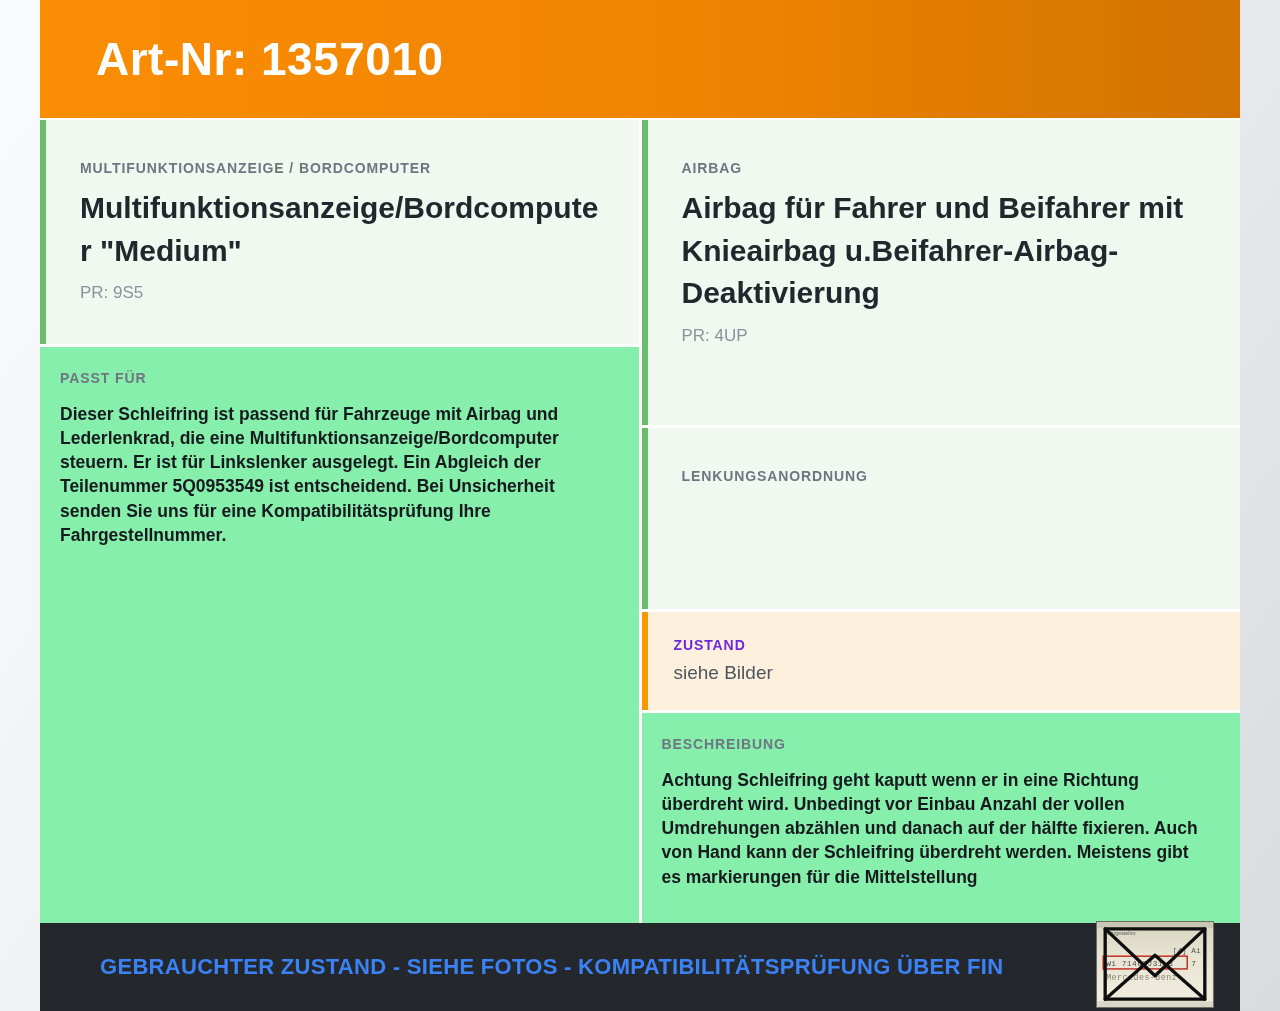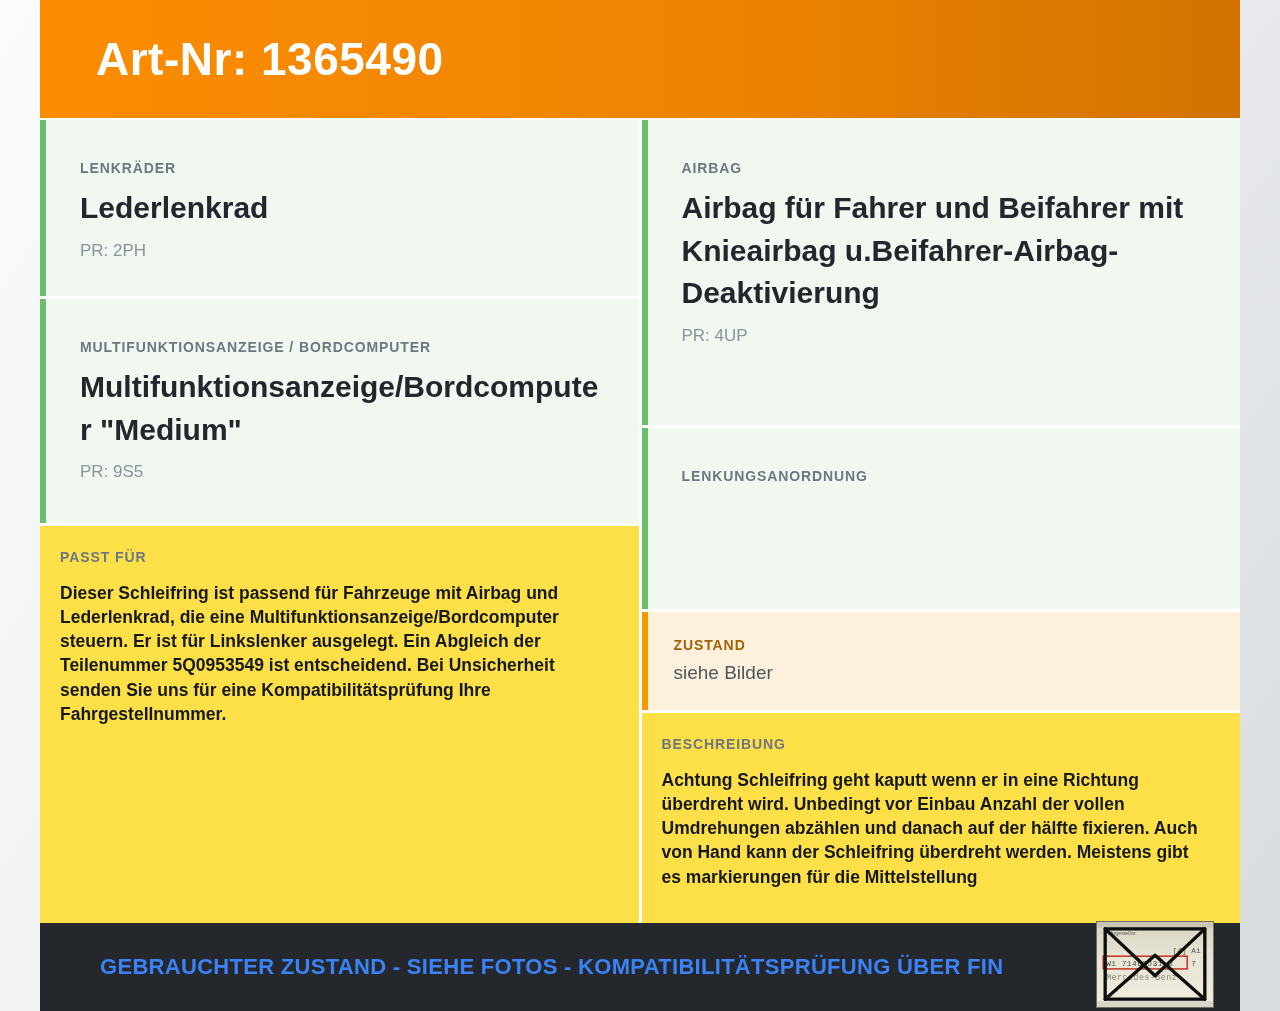--- a/index.html
+++ b/index.html
@@ -44,37 +44,37 @@
     flex-direction: column;
     gap: 3px;
   }
   .card { width: 100%; }
   .card-green {
     background: #f1f8f0;
     border-left: 6px solid #6abd6b;
     padding: 40px 34px 26px 34px;
   }
   .card-white {
-    background: #fde047;
+    background: #86efac;
     padding: 23px 30px 22px 20px;
   }
   .card-zustand {
     background: #fdf1de;
     border-left: 6px solid #fb9800;
     padding: 25px 24px 22px 26px;
   }
   .grow { flex: 1 1 auto; }
 
   .card-label {
     font-size: 14px;
     font-weight: 700;
     letter-spacing: 0.9px;
     color: #6e7781;
   }
-  .card-label.orange { color: #a16207; }
+  .card-label.orange { color: #6d28d9; }
   .card-title {
     margin-top: 11px;
     font-size: 30px;
     font-weight: 700;
     line-height: 1.42;
     color: #22272e;
     overflow-wrap: break-word;
     word-break: break-word;
   }
   .card-pr {
@@ -123,32 +123,27 @@
     background: #e6e3d2;
   }
   .vin-photo svg { display: block; width: 100%; height: 100%; }
 </style>
 </head>
 <body>
 
 <div class="page">
 
   <header class="art-header">
-    <h1>Art-Nr: 1365490</h1>
+    <h1>Art-Nr: 1357010</h1>
   </header>
 
   <div class="columns">
 
     <div class="col">
 
-      <section class="card card-green" style="min-height:176px">
-        <div class="card-label">LENKRÄDER</div>
-        <div class="card-title">Lederlenkrad</div>
-        <div class="card-pr">PR: 2PH</div>
-      </section>
 
       <section class="card card-green" style="min-height:224px">
         <div class="card-label">MULTIFUNKTIONSANZEIGE / BORDCOMPUTER</div>
         <div class="card-title">Multifunktionsanzeige/Bordcomputer "Medium"</div>
         <div class="card-pr">PR: 9S5</div>
       </section>
 
       <section class="card card-white grow">
         <div class="card-label">PASST FÜR</div>
         <div class="card-body">Dieser Schleifring ist passend für Fahrzeuge mit Airbag und Lederlenkrad, die eine Multifunktionsanzeige/Bordcomputer steuern. Er ist für Linkslenker ausgelegt. Ein Abgleich der Teilenummer 5Q0953549 ist entscheidend. Bei Unsicherheit senden Sie uns für eine Kompatibilitätsprüfung Ihre Fahrgestellnummer.</div>

